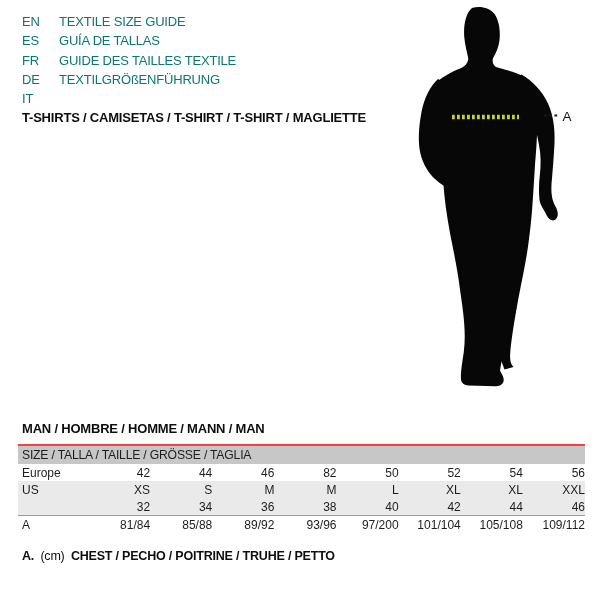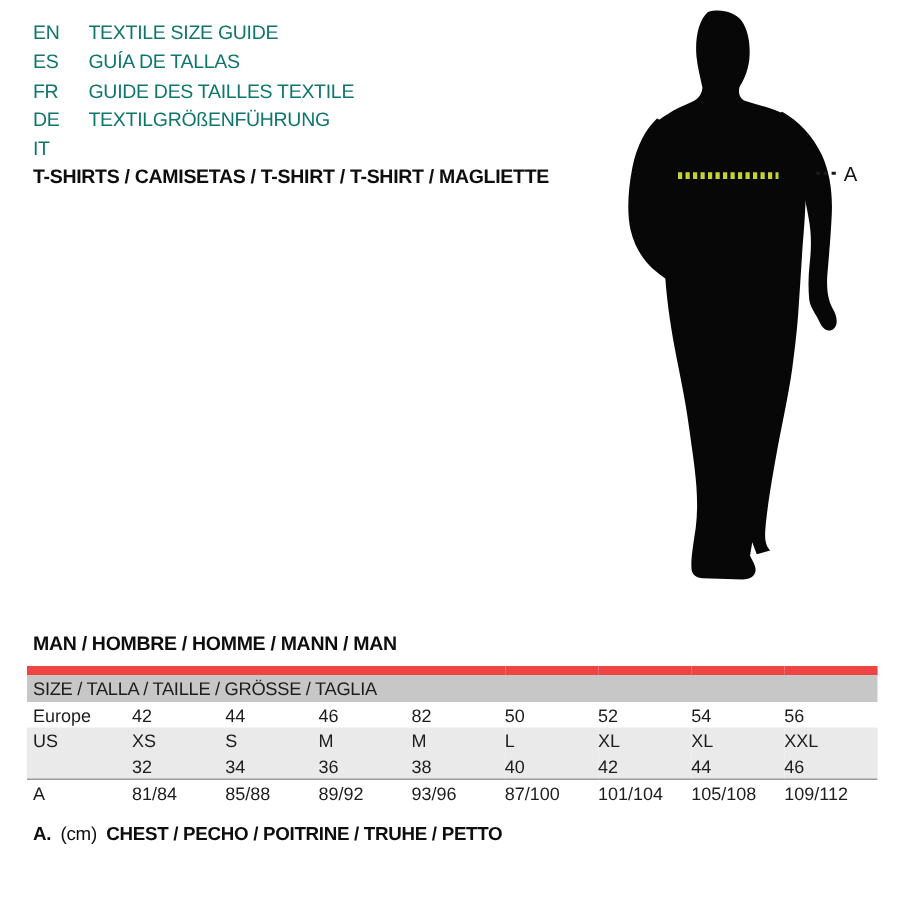--- a/index.html
+++ b/index.html
@@ -25,30 +25,30 @@
   .figure-svg { position: absolute; left: 0; top: 0; }
   .measure-label { font-family: "Liberation Sans", sans-serif; font-size: 13.5px; fill: #141414; }
 
   
   .section-title { position: absolute; left: 22px; top: 421px; margin: 0; font-size: 13px; font-weight: 700; letter-spacing: -0.2px; color: #0e0e0e; }
 
   
   .size-table {
     position: absolute; left: 18px; top: 444px; width: 567px;
     border-collapse: collapse; table-layout: fixed;
-    border-top: 6px solid #ef4444;
+    border-top: 2px solid #ef4444;
     font-size: 12px; color: #1d1d1d;
   }
   .size-table col.c-label { width: 70px; }
   .size-table .t-head th {
     background: #c7c7c7; text-align: left; font-weight: 400;
     font-size: 12.2px; height: 14px; padding: 2px 0 2px 4px;
     letter-spacing: -0.2px;
   }
-  .size-table td { height: 15px; padding: 1px 0; text-align: left; font-weight: 400; }
+  .size-table td { height: 15px; padding: 1px 0; text-align: right; font-weight: 400; }
   .size-table td.lbl { text-align: left; padding-left: 4px; }
   .size-table tr.r-shade td { background: #eaeaea; }
   .size-table tr.r-top td { border-top: 1px solid #9b9b9b; }
 
   
   .footnote { position: absolute; left: 22px; top: 549px; margin: 0; font-size: 12.5px; letter-spacing: -0.2px; color: #0e0e0e; }
   .fn-bold { font-weight: 700; }
   .fn-unit { font-weight: 400; margin: 0 3px; }
 </style>
 </head>
@@ -187,21 +187,21 @@
         <td>42</td>
         <td>44</td>
         <td>46</td>
       </tr>
       <tr class="r-plain r-top">
         <td class="lbl">A</td>
         <td>81/84</td>
         <td>85/88</td>
         <td>89/92</td>
         <td>93/96</td>
-        <td>87/100</td>
+        <td>97/200</td>
         <td>101/104</td>
         <td>105/108</td>
         <td>109/112</td>
       </tr>
     </tbody>
   </table>
 
   <p class="footnote">
     <span class="fn-bold">A.</span>
     <span class="fn-unit">(cm)</span>

